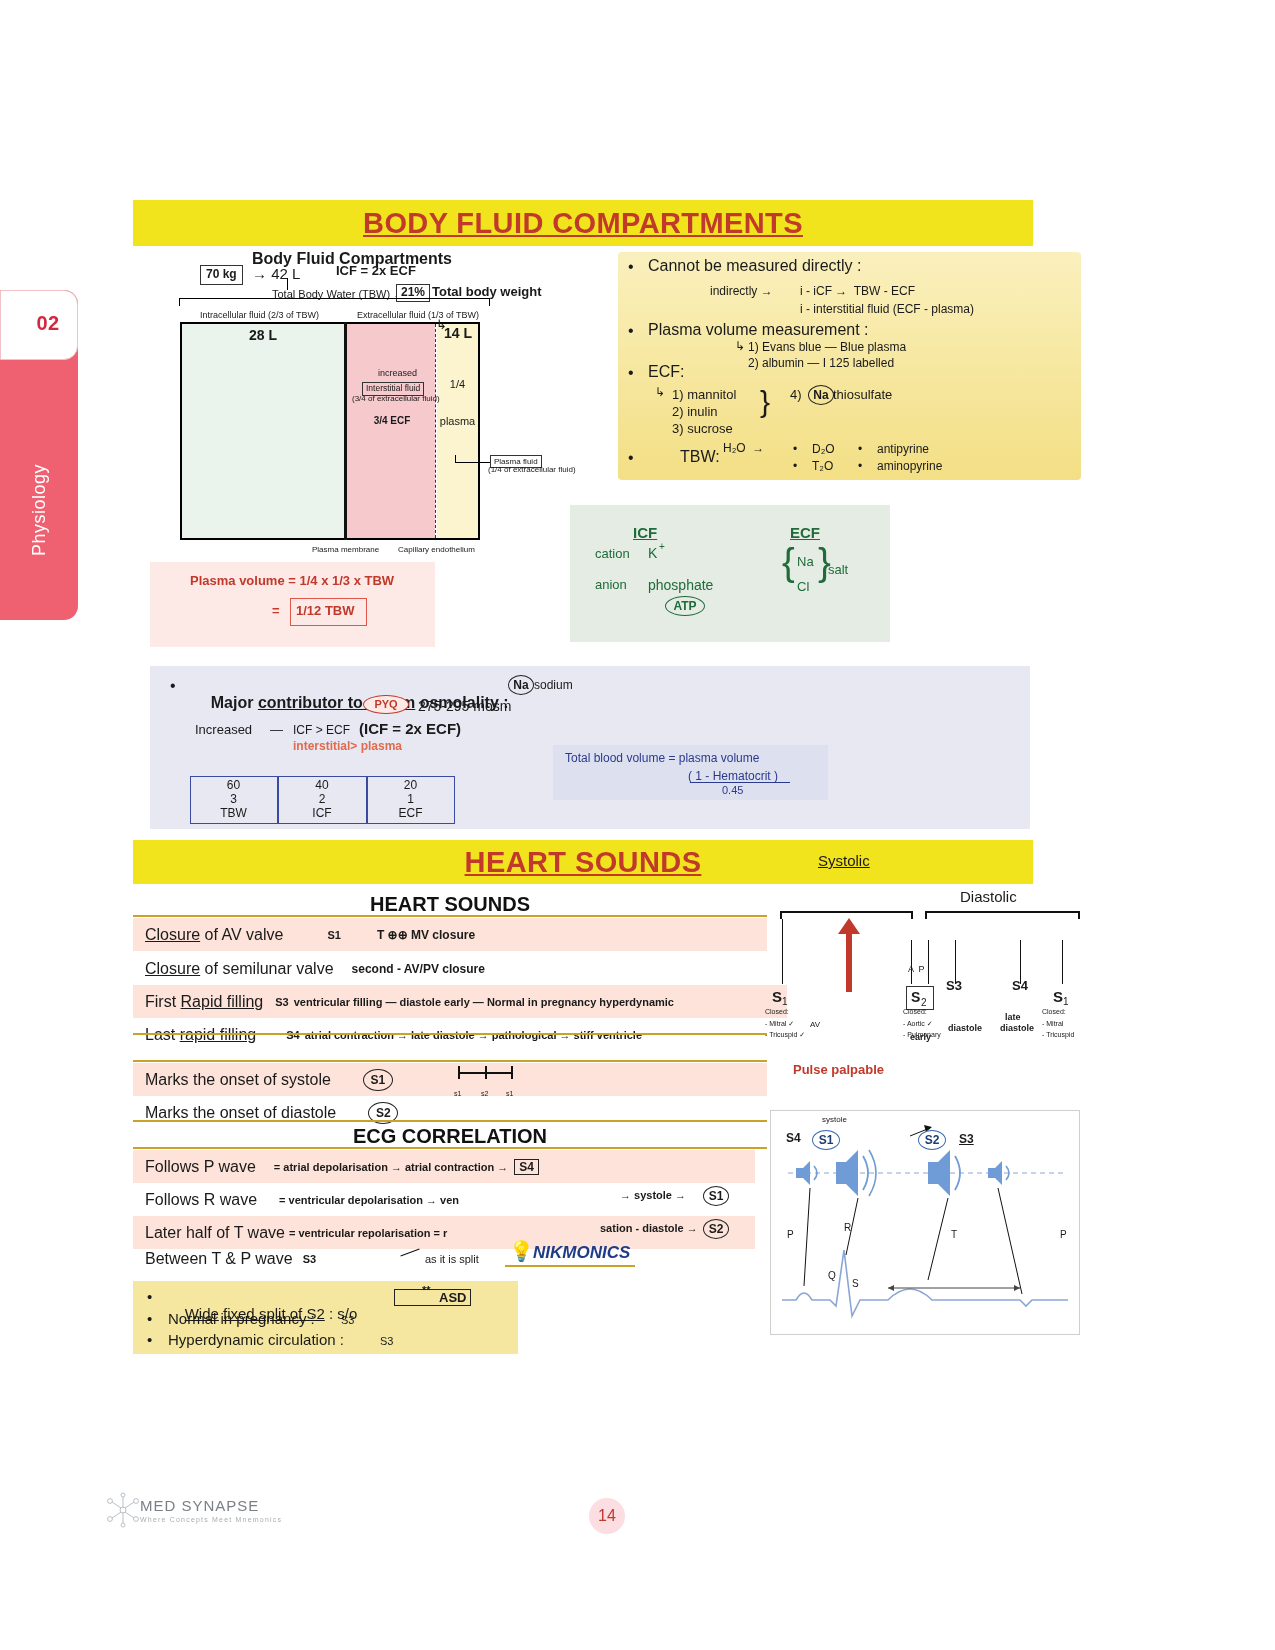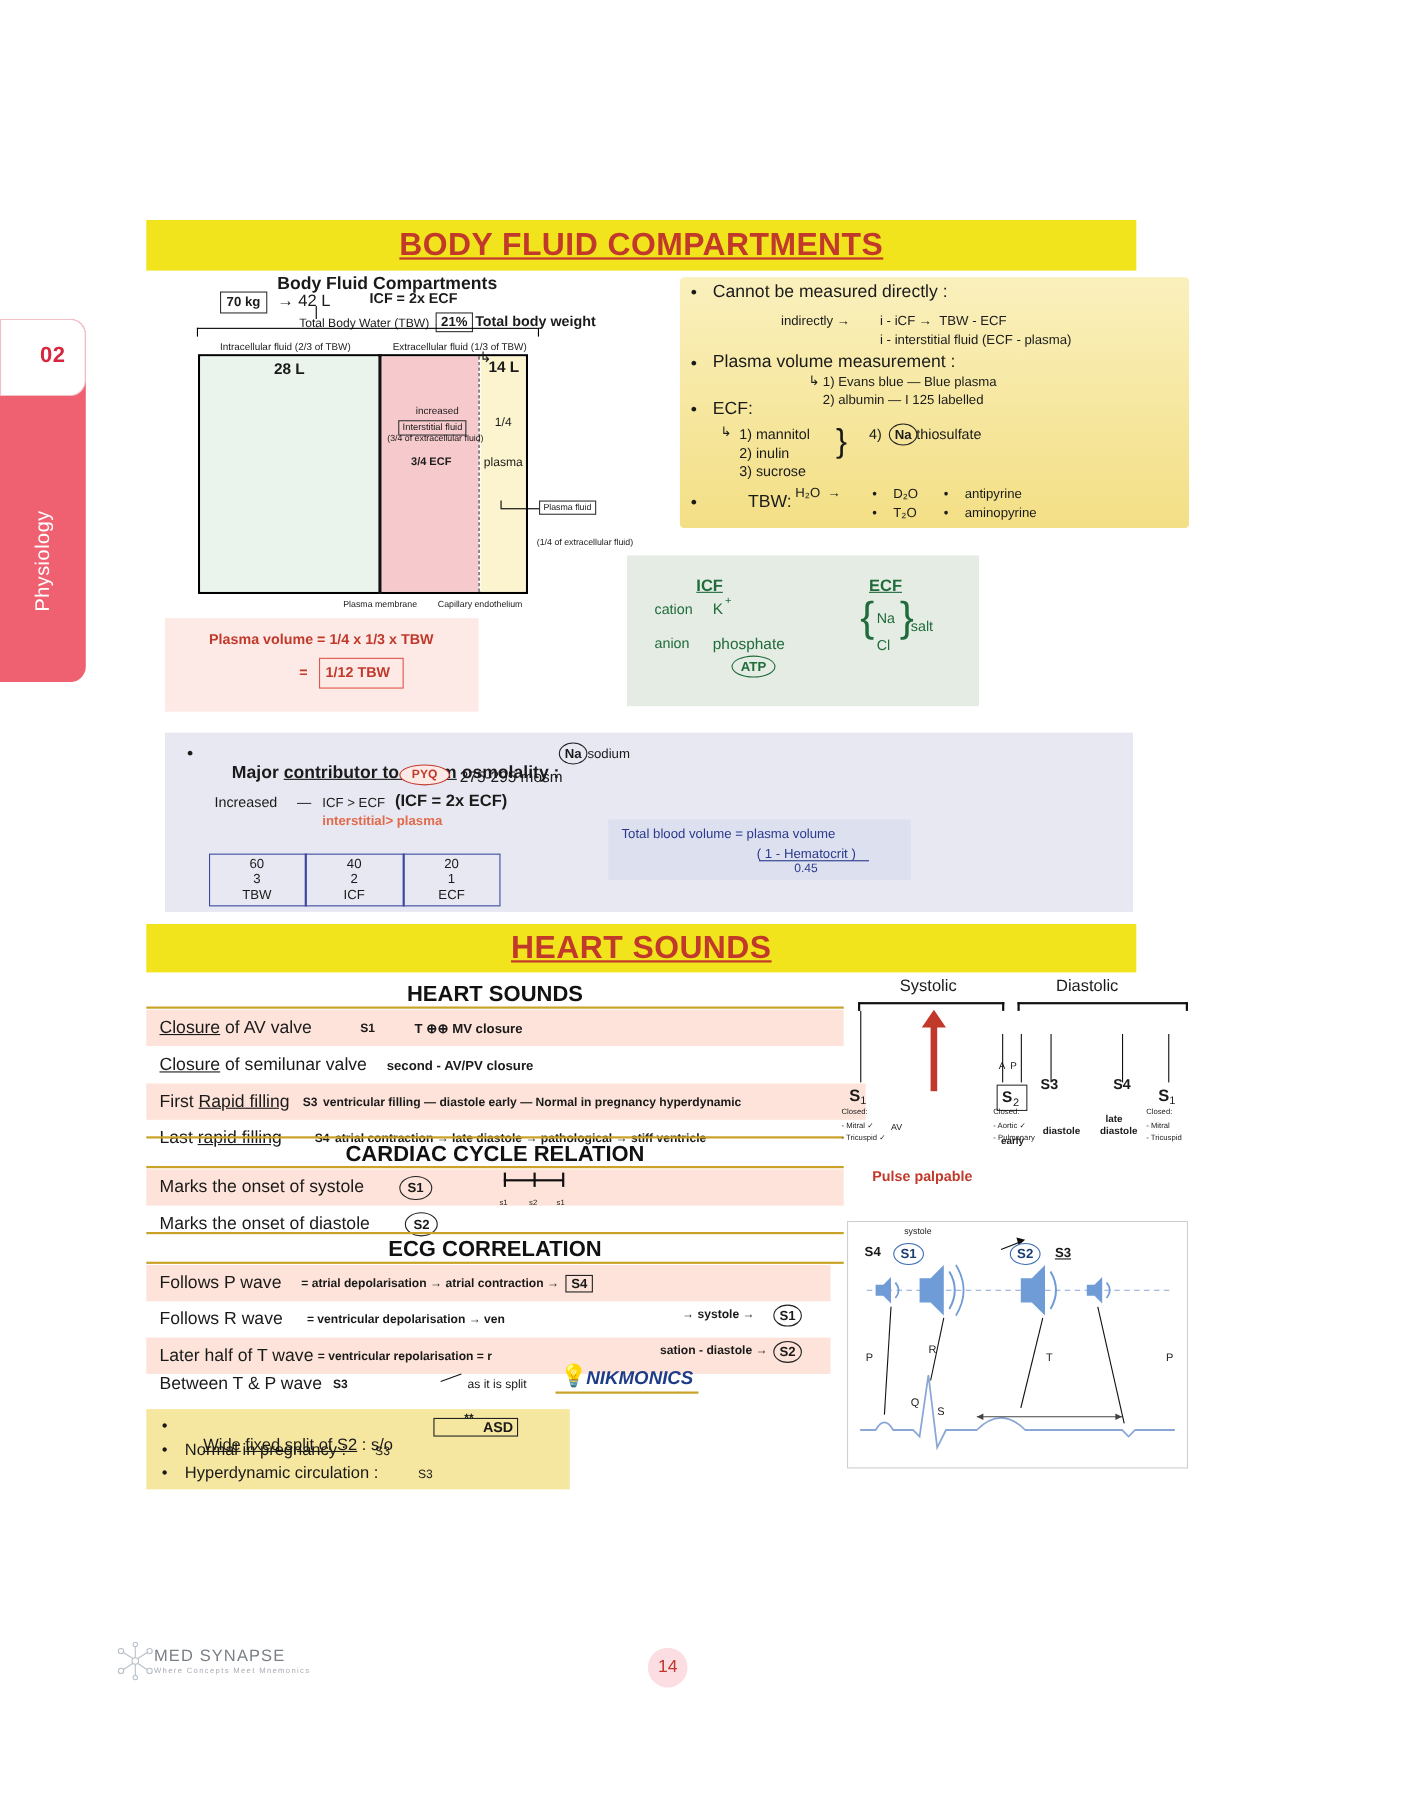--- a/index.html
+++ b/index.html
@@ -159,21 +159,21 @@
   <div class="t" style="left:378px; top:368px; font-size:9px;">increased</div>
   <div class="t outline" style="left:362px; top:382px; font-size:8.5px; padding:1px 3px; background:#f6c9cd;">Interstitial fluid</div>
   <div class="t ctr" style="left:352px; top:394px; width:80px; font-size:8px;">(3/4 of extracellular fluid)</div>
   <div class="t b ctr" style="left:352px; top:415px; width:80px; font-size:10px;">3/4 ECF</div>
   <div class="t ctr" style="left:437px; top:378px; width:41px; font-size:11px;">1/4</div>
   <div class="t ctr" style="left:437px; top:415px; width:41px; font-size:11px;">plasma</div>
 
   <div class="bx" style="left:455px; top:455px; width:1px; height:7px; background:#000;"></div>
   <div class="bx" style="left:455px; top:462px; width:35px; height:1px; background:#000;"></div>
   <div class="t outline" style="left:490px; top:455px; font-size:8px; padding:1px 3px; background:#fff;">Plasma fluid</div>
-  <div class="t" style="left:488px; top:488px; font-size:8px;">(1/4 of extracellular fluid)</div>
+  <div class="t" style="left:488px; top:465px; font-size:8px;">(1/4 of extracellular fluid)</div>
 
   <div class="t" style="left:312px; top:545px; font-size:8px;">Plasma membrane</div>
   <div class="t" style="left:398px; top:545px; font-size:8px;">Capillary endothelium</div>
 
   <div class="pinkbox" style="left:150px; top:562px; width:285px; height:85px;"></div>
   <div class="t b" style="left:190px; top:574px; font-size:13px; color:#c0392b;">Plasma volume = 1/4 x 1/3 x TBW</div>
   <div class="t b" style="left:272px; top:604px; font-size:13px; color:#c0392b;">=</div>
   <div class="pinkbox2" style="left:290px; top:598px; width:77px; height:28px;"></div>
   <div class="t b" style="left:296px; top:604px; font-size:13px; color:#c0392b;">1/12 TBW</div>
 
@@ -295,21 +295,20 @@
     <span style="font-size:11px; font-weight:bold; margin-left:12px;">S3</span>
     <span style="font-size:11px; font-weight:bold; margin-left:5px;">ventricular filling — diastole early — Normal in pregnancy hyperdynamic</span>
   </div>
   <div class="hrow white" style="left:133px; top:1018px; width:634px;">
     <span style="font-size:16px;">Last <span class="u">rapid filling</span></span>
     <span style="font-size:11px; font-weight:bold; margin-left:30px;">S4</span>
     <span style="font-size:11px; font-weight:bold; margin-left:5px;">atrial contraction → late diastole → pathological → stiff ventricle</span>
   </div>
 
   <div class="hline" style="left:133px; top:1033px; width:634px;"></div>
-  <div class="hhead" style="left:133px; top:1038px; width:634px;">CARDIAC CYCLE RELATION</div>
   <div class="hline" style="left:133px; top:1060px; width:634px;"></div>
 
   <div class="hrow" style="left:133px; top:1063px; width:634px;">
     <span style="font-size:16px;">Marks the onset of systole</span>
     <span class="circ" style="margin-left:32px; width:30px; height:22px;">S1</span>
   </div>
   <div class="hrow white" style="left:133px; top:1096px; width:634px;">
     <span style="font-size:16px;">Marks the onset of diastole</span>
     <span class="circ" style="margin-left:32px; width:30px; height:22px;">S2</span>
   </div>
@@ -369,21 +368,21 @@
   <div class="t b" style="left:422px; top:1284px; font-size:11px;">**</div>
 
   <div class="t" style="left:147px; top:1310px; font-size:15px;">•</div>
   <div class="t" style="left:168px; top:1310px; font-size:15px;">Normal in pregnancy :</div>
   <div class="t" style="left:341px; top:1314px; font-size:11px;">S3</div>
 
   <div class="t" style="left:147px; top:1331px; font-size:15px;">•</div>
   <div class="t" style="left:168px; top:1331px; font-size:15px;">Hyperdynamic circulation :</div>
   <div class="t" style="left:380px; top:1335px; font-size:11px;">S3</div>
 
-  <div class="t" style="left:818px; top:888px; font-size:15px;">Systolic</div>
+  <div class="t" style="left:818px; top:852px; font-size:15px;text-decoration:underline;">Systolic</div>
   <div class="t" style="left:960px; top:888px; font-size:15px;">Diastolic</div>
   <div class="bx" style="left:780px; top:911px; width:133px; height:1.5px; background:#111;"></div>
   <div class="bx" style="left:780px; top:911px; width:1.5px; height:8px; background:#111;"></div>
   <div class="bx" style="left:911px; top:911px; width:1.5px; height:8px; background:#111;"></div>
   <div class="bx" style="left:925px; top:911px; width:155px; height:1.5px; background:#111;"></div>
   <div class="bx" style="left:925px; top:911px; width:1.5px; height:8px; background:#111;"></div>
   <div class="bx" style="left:1078px; top:911px; width:1.5px; height:8px; background:#111;"></div>
 
   <div class="bx" style="left:782px; top:919px; width:1.2px; height:65px; background:#111;"></div>
   <div class="bx" style="left:911px; top:940px; width:1.2px; height:44px; background:#111;"></div>

